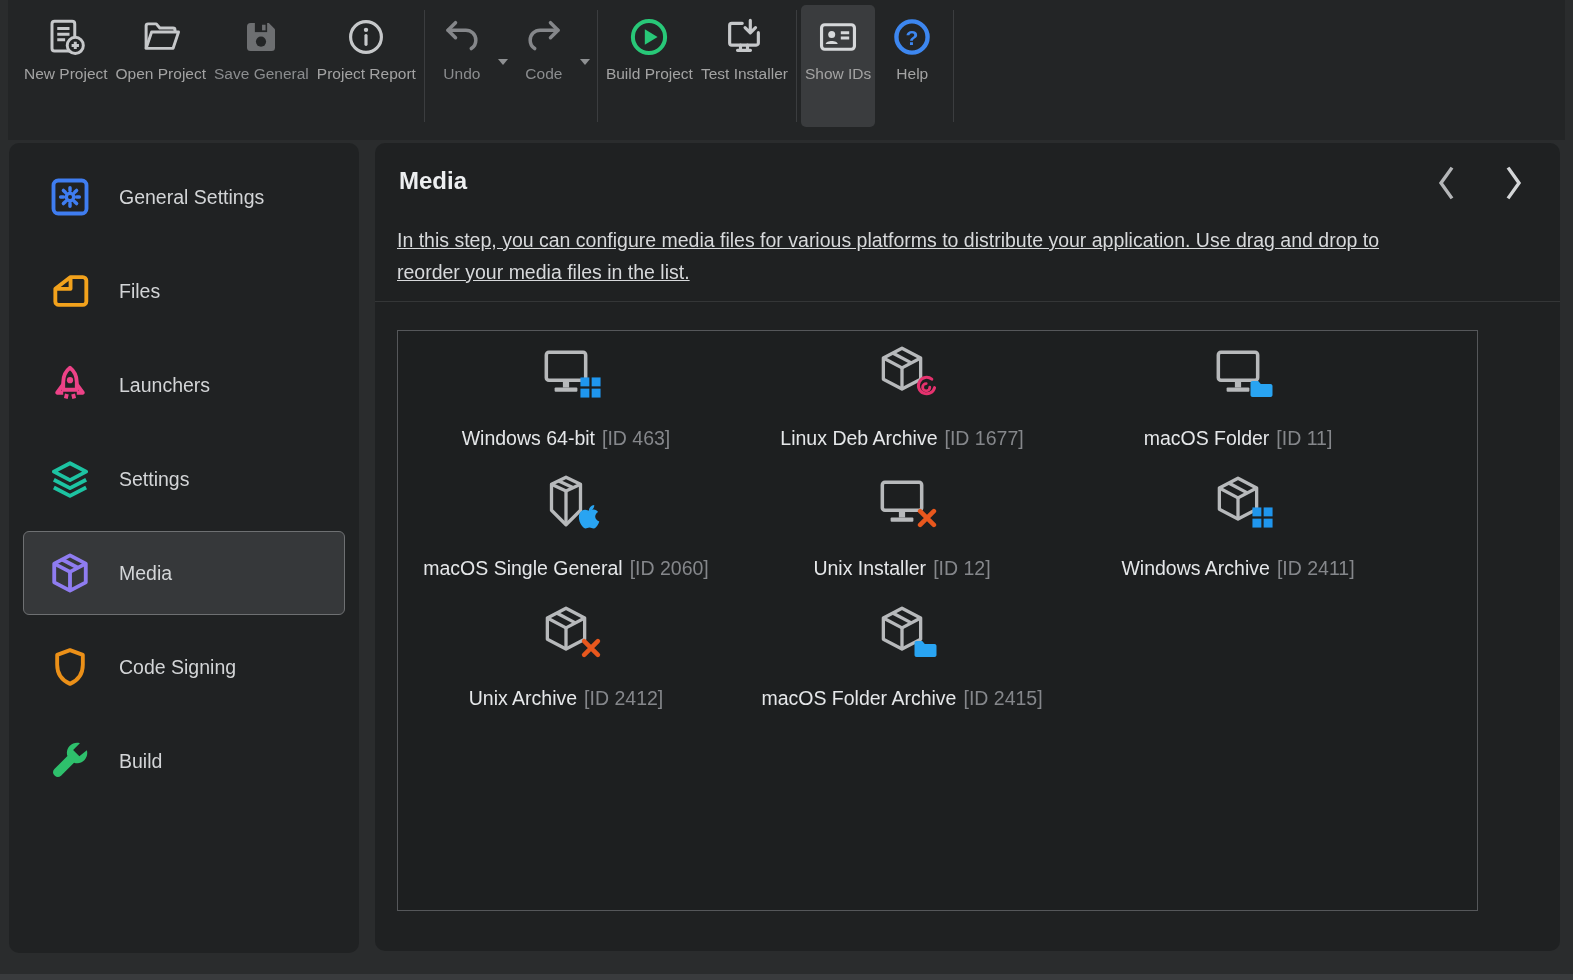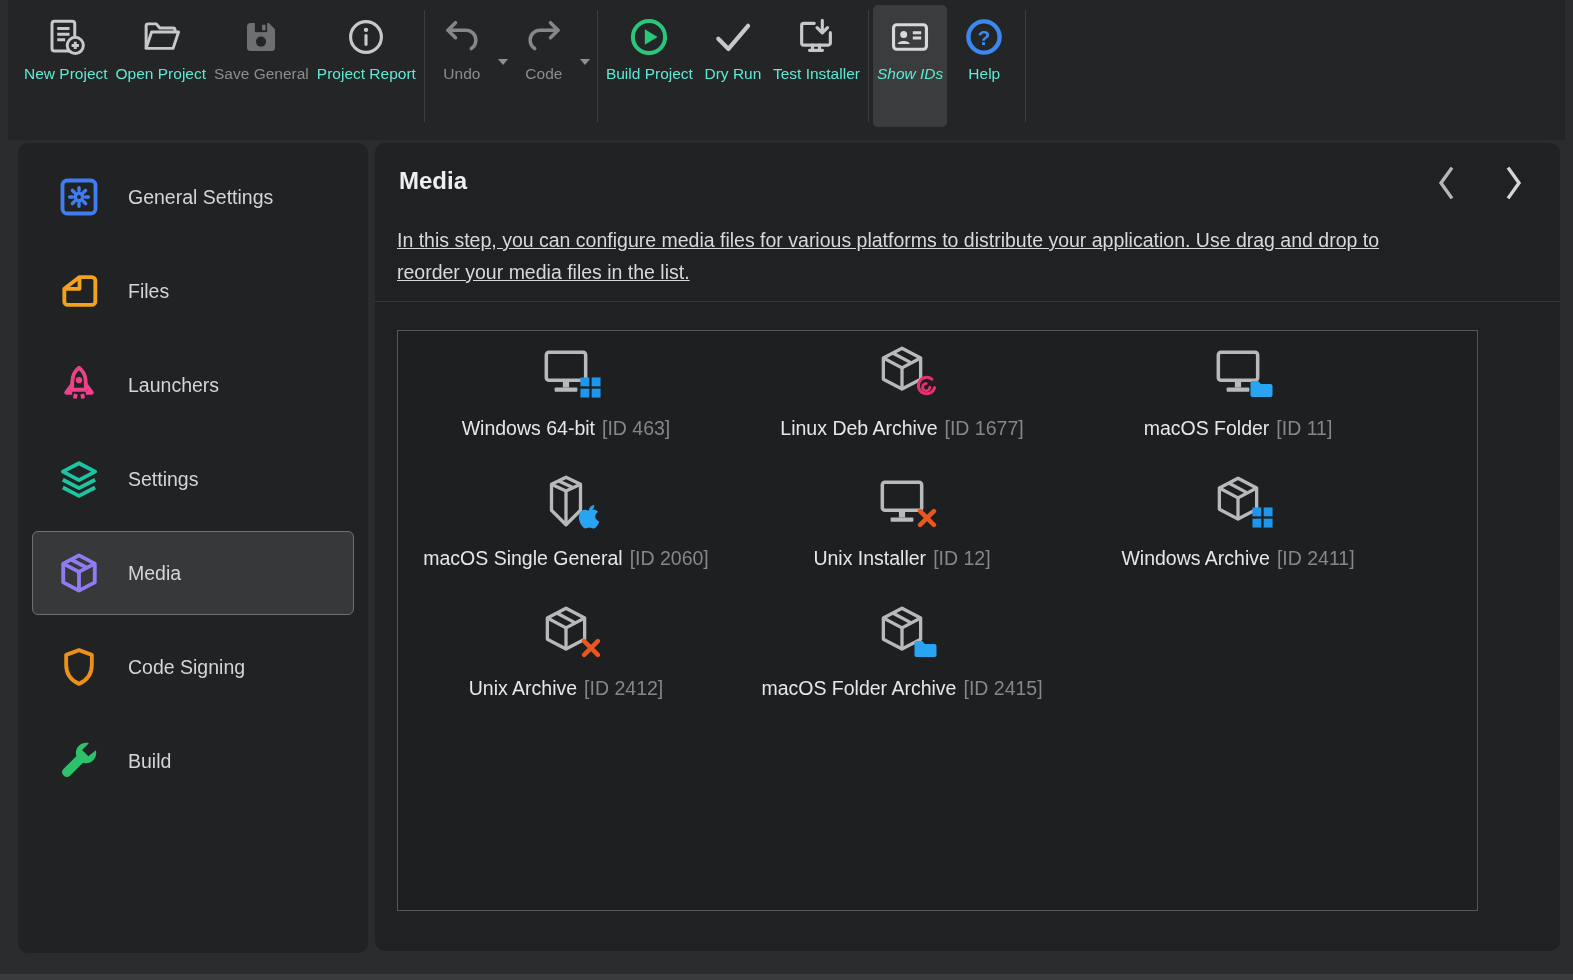--- a/index.html
+++ b/index.html
@@ -3,47 +3,47 @@
 <meta charset="utf-8">
 <style>
   html,body{margin:0;padding:0;background:#2a2c2d;width:1573px;height:980px;overflow:hidden;
     font-family:"Liberation Sans",sans-serif;-webkit-font-smoothing:antialiased;}
   .abs{position:absolute;}
   
   #toolbar{left:8px;top:0;width:1557px;height:140px;background:#232526;display:flex;align-items:flex-start;}
   .tb-btn{display:flex;flex-direction:column;align-items:center;gap:5px;min-width:80px;
     padding:10px 4px 6px;height:122px;box-sizing:border-box;margin-top:5px;border-radius:5px;}
   .tb-btn .tb-icon{width:44px;height:44px;display:flex;align-items:center;justify-content:center;}
-  .tb-label{font-size:15.5px;color:#5eead4;text-align:center;line-height:1.3;white-space:pre-line;}
+  .tb-label{font-size:15.5px;color:#a3a3a3;text-align:center;line-height:1.3;white-space:pre-line;}
   .tb-btn.disabled .tb-label{color:#8b8d8f;}
-  .tb-btn.active{background:#3a3c3e;font-style:italic;}
+  .tb-btn.active{background:#3a3c3e;}
   .tb-sep{width:1px;height:112px;background:#3b3d3f;margin:10px 4px 0 4px;}
   .tb-drop{width:16px;height:12px;display:flex;align-items:center;justify-content:center;margin-top:56px;}
   
-  #sidebar{left:18px;top:143px;width:350px;height:810px;background:#202223;border-radius:10px;padding-top:7px;box-sizing:border-box;}
+  #sidebar{left:9px;top:143px;width:350px;height:810px;background:#202223;border-radius:10px;padding-top:7px;box-sizing:border-box;}
   .side-row{height:94px;display:flex;align-items:center;}
   .side-inner{display:flex;align-items:center;height:84px;width:322px;margin-left:14px;
     padding-left:24px;box-sizing:border-box;border-radius:6px;border:1px solid transparent;}
   .side-row.selected .side-inner{background:#36383a;border-color:#6e7072;}
   .side-icon{width:44px;height:44px;flex:0 0 44px;}
   .side-label{margin-left:27px;font-size:19.5px;color:#d3d5d7;}
   
   #main{left:375px;top:143px;width:1185px;height:808px;background:#1f2122;border-radius:10px;}
   #main-title{left:24px;top:24px;font-size:24px;font-weight:700;color:#edeff1;}
   #nav-arrows{right:26px;top:18px;display:flex;gap:28px;}
   .nav-btn{width:40px;height:44px;display:flex;align-items:center;justify-content:center;}
   #main-desc{left:22px;top:82px;width:1010px;font-size:19.5px;line-height:1.62;color:#d7d9db;text-decoration:underline;}
   #head-divider{left:0;top:158px;width:1185px;height:1px;background:#343637;}
   #media-list{left:22px;top:187px;width:1081px;height:581px;border:1px solid #55575a;background:#1d1f20;
     box-sizing:border-box;display:grid;grid-template-columns:repeat(3,336px);grid-auto-rows:130px;
     padding-top:12px;align-content:start;}
   .media-cell{display:flex;flex-direction:column;align-items:center;justify-content:flex-start;}
   .media-icon{position:relative;width:58px;height:58px;}
   .media-icon .badge{position:absolute;right:-7px;bottom:2px;}
-  .media-label{margin-top:16px;font-size:19.5px;white-space:nowrap;}
+  .media-label{margin-top:26px;font-size:19.5px;white-space:nowrap;}
   .mname{color:#e5e7e9;}
   .mid{color:#85878b;margin-left:7px;}
   
   #bottom-strip{left:0;top:974px;width:1573px;height:6px;background:#393b3d;}
 </style>
 </head>
 <body>
 
 <div id="toolbar" class="abs">
   <div style="width:12px"></div>
@@ -130,28 +130,20 @@
   <div class="tb-btn">
     <span class="tb-icon">
       <svg width="42" height="42" viewBox="0 0 24 24" fill="none">
         <circle cx="12" cy="12" r="9.2" stroke="#28c878" stroke-width="2.3"></circle>
         <path d="M9.6 7.6 V16.4 L16.9 12 Z" fill="#28c878"></path>
       </svg>
     </span>
     <span class="tb-label">Build Project</span>
   </div>
 
-  <div class="tb-btn" style="min-width:72px">
-    <span class="tb-icon">
-      <svg width="42" height="42" viewBox="0 0 24 24" fill="none" stroke="#c6c8ca" stroke-width="2.4" stroke-linecap="round" stroke-linejoin="round">
-        <path d="M3.6 13 L9.4 18.8 L20.6 5.6"></path>
-      </svg>
-    </span>
-    <span class="tb-label">Dry Run</span>
-  </div>
 
   <div class="tb-btn" style="min-width:86px">
     <span class="tb-icon">
       <svg width="42" height="42" viewBox="0 0 24 24" fill="none" stroke="#c6c8ca" stroke-width="1.8" stroke-linecap="round" stroke-linejoin="round">
         <path d="M11 4.2 H5 a1.2 1.2 0 0 0-1.2 1.2 V15.4 a1.2 1.2 0 0 0 1.2 1.2 H19 a1.2 1.2 0 0 0 1.2-1.2 V9.5"></path>
         <path d="M15.6 2.5 V9.3 M12.6 6.6 l3 3 3-3"></path>
         <path d="M10 16.6 v2.2 M14 16.6 v2.2 M8.3 19.6 h7.4"></path>
       </svg>
     </span>
     <span class="tb-label">Test Installer</span>

